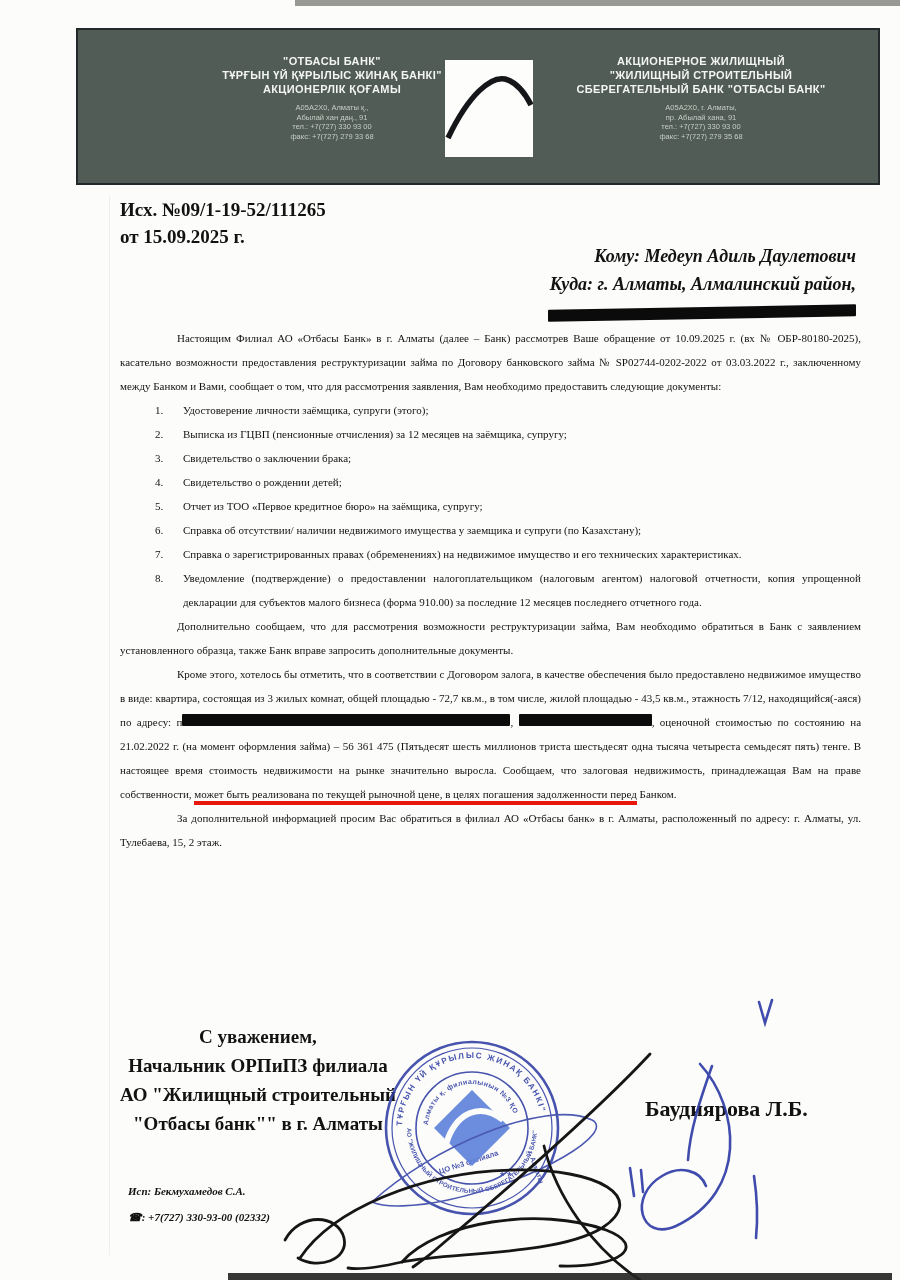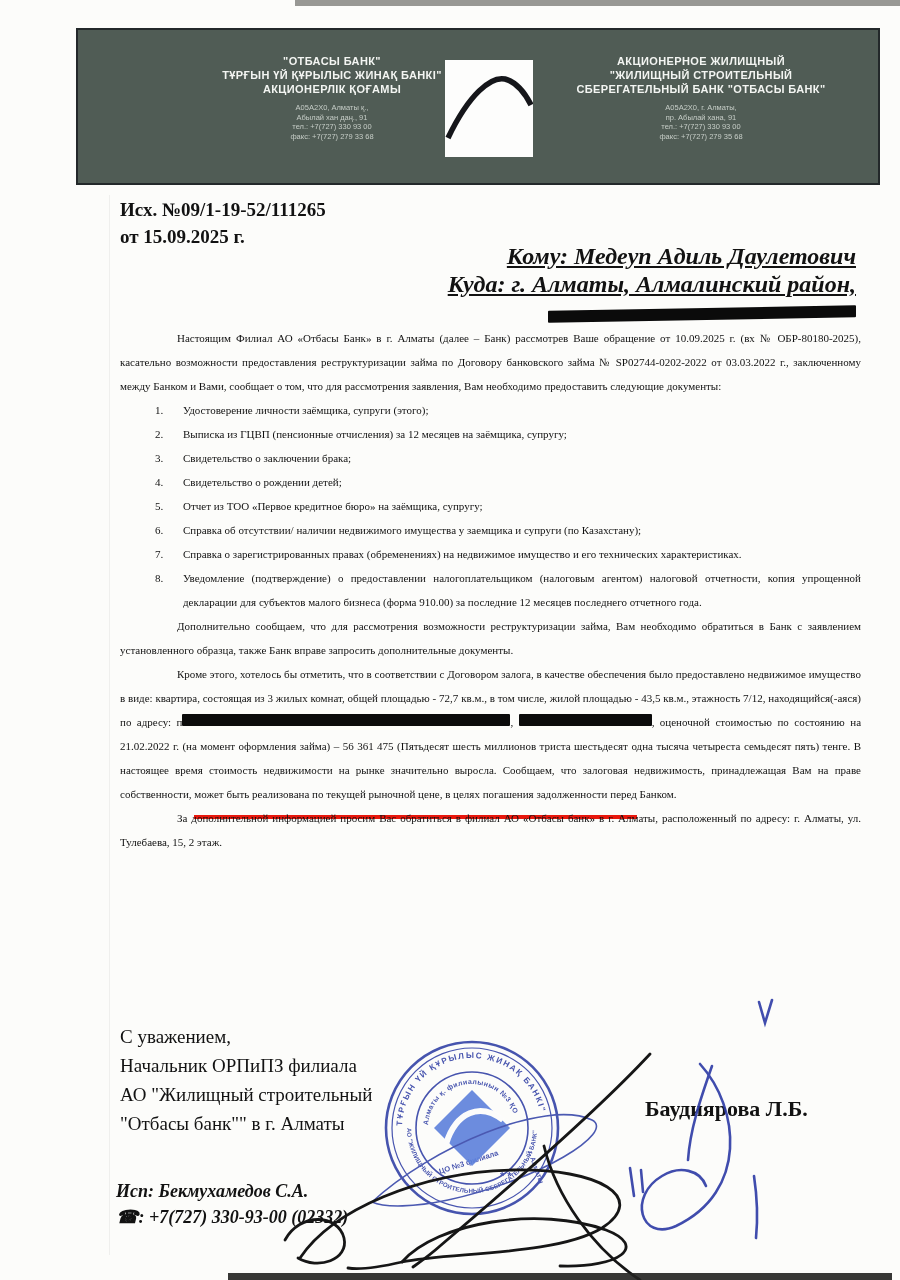--- a/index.html
+++ b/index.html
@@ -18,43 +18,43 @@
   .band-right{left:472px;top:24px;width:302px;}
   .band-title{font-size:11px;font-weight:700;line-height:14px;letter-spacing:.4px;}
   .band-addr{margin-top:7px;font-size:7.5px;line-height:9.5px;color:#c6cdc7;}
   .logo-box{position:absolute;left:445px;top:60px;width:88px;height:97px;background:#fdfdfc;}
 
   
   .ref{position:absolute;left:120px;top:196px;font-size:19px;font-weight:700;line-height:27px;}
 
   
   .recipient{position:absolute;right:44px;top:242px;width:520px;text-align:right;
-             font-style:italic;font-weight:700;font-size:24px;line-height:28px;text-decoration:underline;}
+             font-style:italic;font-weight:700;font-size:18px;line-height:28px;}
   .redact-line{display:inline-block;width:308px;height:12px;background:#0b0b0b;
                transform:skewY(-1deg);margin-top:9px;border-radius:1px;}
 
   
   .content{position:absolute;left:120px;top:326px;width:741px;font-size:11px;line-height:24px;
            text-align:justify;}
   .content p{margin:0;text-indent:57px;}
   .doc-list{margin:0;}
   .doc-item{display:flex;}
   .doc-num{flex:0 0 28px;margin-left:35px;}
   .doc-text{flex:1;text-align:justify;}
   .redact-a{display:inline-block;width:328px;height:12px;background:#0b0b0b;border-radius:1px;vertical-align:baseline;}
   .redact-b{display:inline-block;width:133px;height:12px;background:#0b0b0b;border-radius:1px;vertical-align:baseline;}
-  .underline-red{border-bottom:4px solid #e8170c;padding-bottom:15px;
+  .underline-red{border-bottom:4px solid #e8170c;padding-bottom:1px;
                  box-decoration-break:clone;-webkit-box-decoration-break:clone;}
 
   
-  .sig-block{position:absolute;left:120px;top:1022px;font-size:19px;font-weight:400;line-height:29px;}
+  .sig-block{position:absolute;left:120px;top:1022px;font-size:19px;font-weight:700;line-height:29px;text-align:center;}
   .sig-name{position:absolute;left:645px;top:1096px;font-size:22px;font-weight:700;}
 
   
-  .footer{position:absolute;left:116px;top:1178px;font-size:18px;font-style:italic;font-weight:700;line-height:26px;}
+  .footer{position:absolute;left:128px;top:1178px;font-size:11px;font-style:italic;font-weight:700;line-height:26px;}
 
   .overlay{position:absolute;left:0;top:0;width:900px;height:1280px;pointer-events:none;}
 </style>
 </head>
 <body>
 
 <div class="page">
 
   <div class="scan-strip-top"></div>
   <div class="fold-line"></div>

